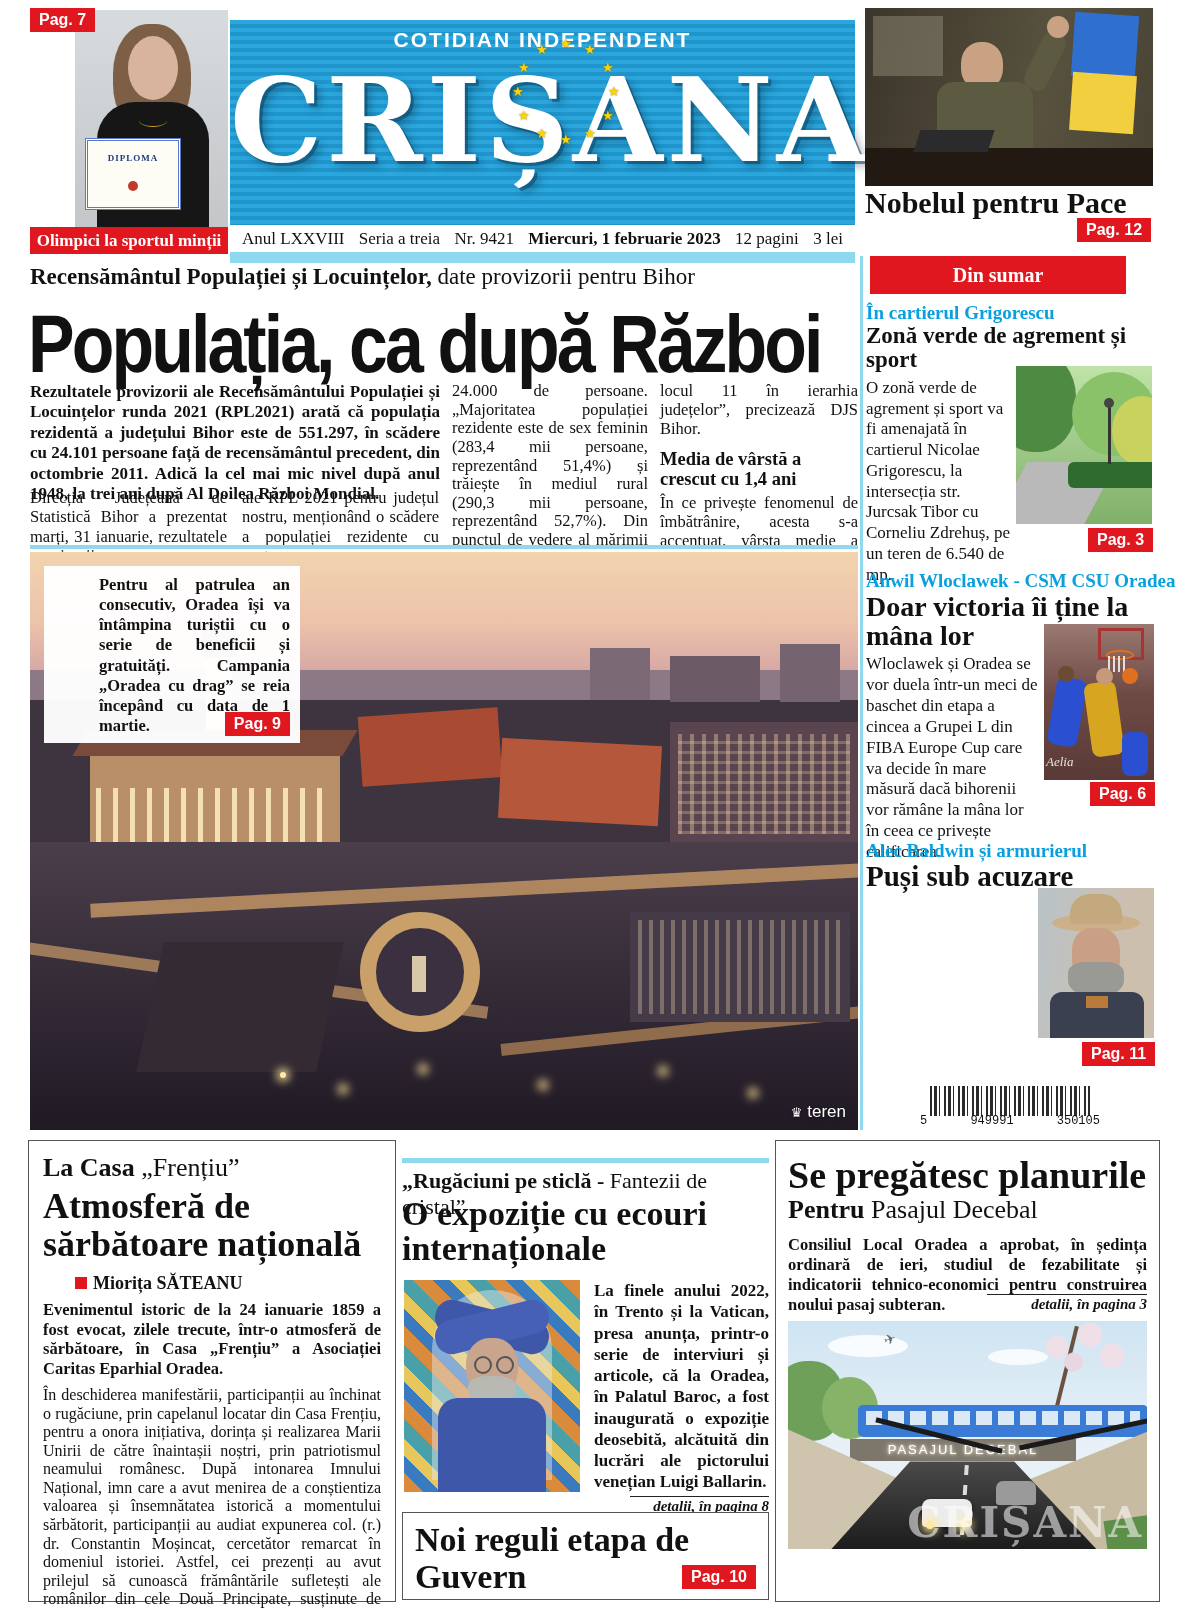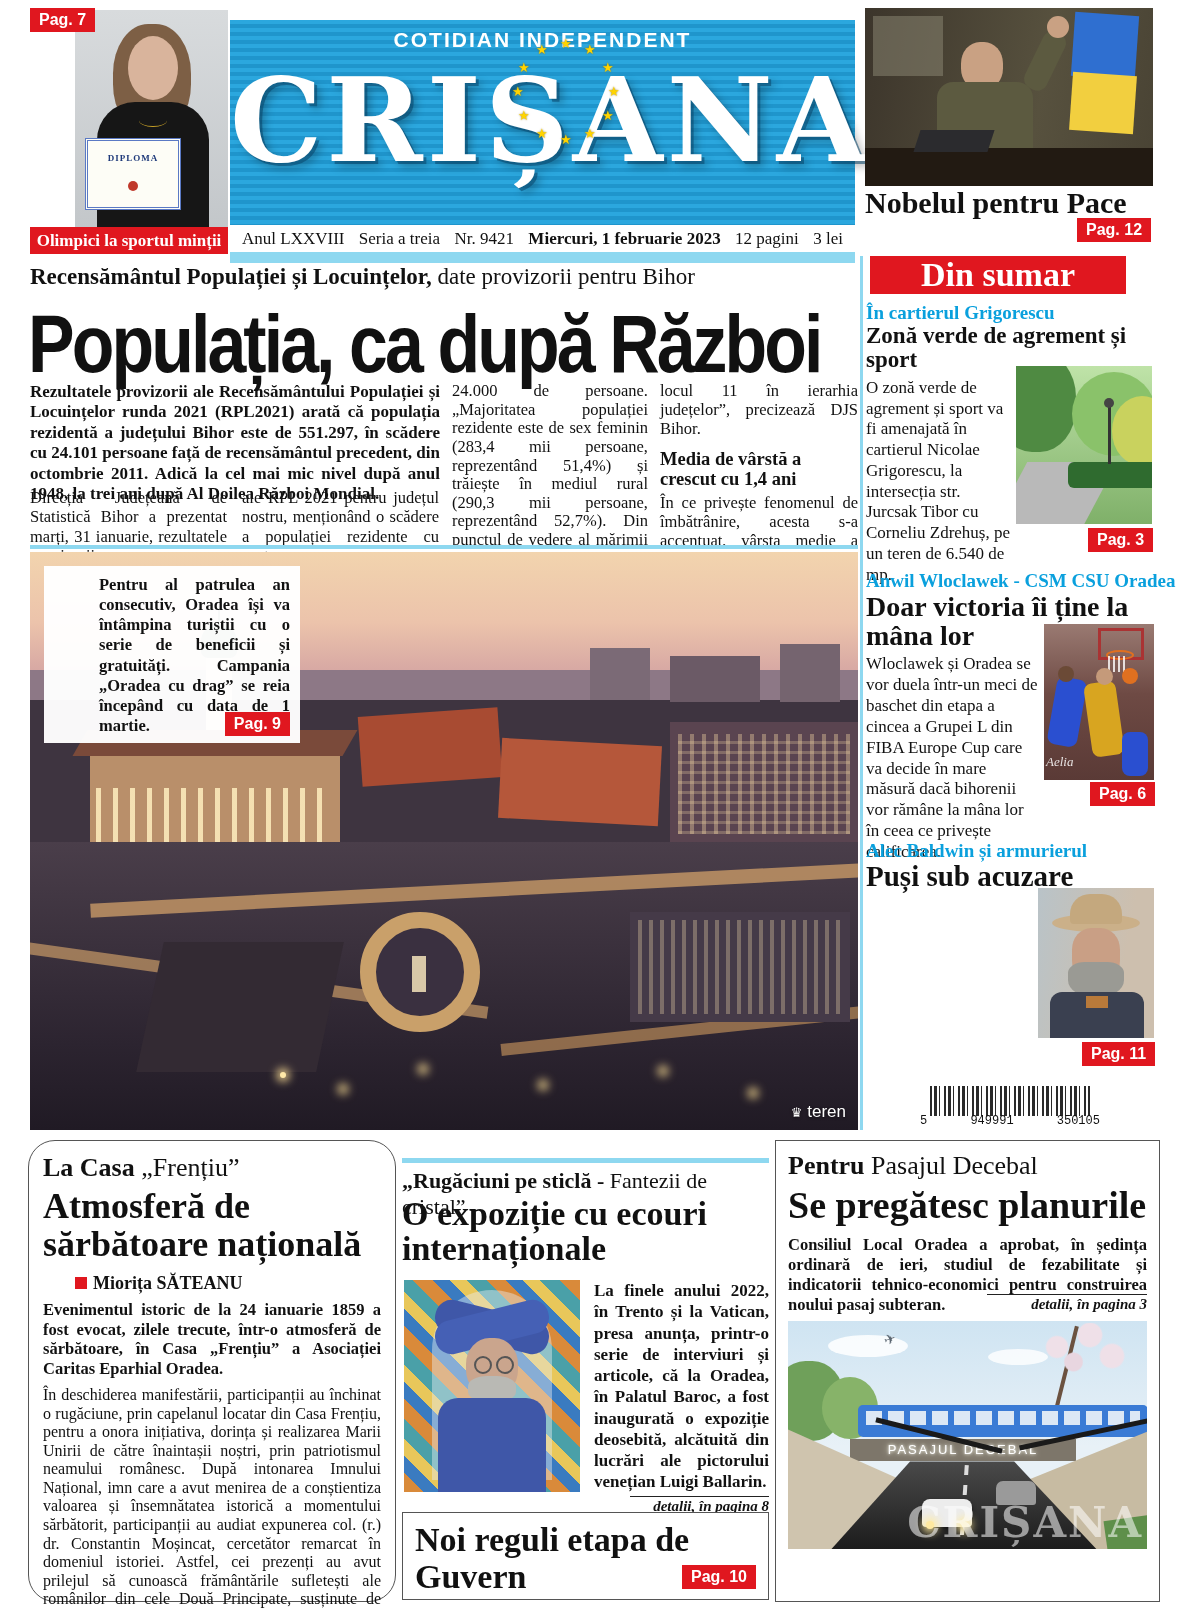--- a/index.html
+++ b/index.html
@@ -134,21 +134,21 @@
       <span class="badge" style="float:right;margin-top:-24px;">Pag. 9</span>
     </div>
 
     <div class="s" style="right:12px;bottom:8px;color:#fff;font-family:'Liberation Sans',sans-serif;font-size:17px;text-shadow:0 1px 3px rgba(0,0,0,.6);">
       <span style="font-size:13px;">♛</span>
       <span>teren</span>
     </div>
   </div>
 
   <div class="abs" style="left:860px;top:256px;width:3px;height:874px;background:#8ed8f0;"></div>
-  <div class="abs din-sumar" style="left:870px;top:256px;width:256px;height:38px;font-size:34px;line-height:38px;">Din sumar</div>
+  <div class="abs din-sumar" style="left:870px;top:256px;width:256px;height:38px;font-size:20px;line-height:38px;">Din sumar</div>
 
   <div class="abs kicker-blue" style="left:866px;top:302px;font-size:19px;">În cartierul Grigorescu</div>
   <div class="abs" style="left:866px;top:324px;width:272px;font-weight:bold;font-size:23px;line-height:1.05;">Zonă verde de agrement și sport</div>
   <div class="abs" style="left:866px;top:378px;width:146px;font-size:17px;line-height:1.22;">O zonă verde de agrement și sport va fi amenajată în cartierul Nicolae Grigorescu, la intersecția str. Jurcsak Tibor cu Corneliu Zdrehuș, pe un teren de 6.540 de mp.</div>
   <div class="ph" style="left:1016px;top:366px;width:136px;height:158px;background:linear-gradient(#bfe3a8,#7fb069);">
     <div class="s" style="left:-20px;top:-14px;width:80px;height:100px;background:#4f8a42;border-radius:45%;"></div>
     <div class="s" style="left:56px;top:6px;width:84px;height:84px;background:#8ac26a;border-radius:50%;"></div>
     <div class="s" style="left:96px;top:30px;width:60px;height:70px;background:#c9d25e;border-radius:50%;"></div>
     <div class="s" style="left:-10px;top:96px;width:90px;height:80px;background:#b9b9b9;transform:skewX(-28deg);"></div>
     <div class="s" style="left:52px;top:96px;width:90px;height:26px;background:#2f6b2f;border-radius:6px;"></div>
@@ -188,21 +188,21 @@
 
   <div class="abs" style="left:920px;top:1086px;width:180px;height:42px;">
     <div class="bars" style="position:absolute;left:10px;top:0;width:160px;height:30px;"></div>
     <div style="position:absolute;left:0;top:28px;width:180px;display:flex;justify-content:space-between;font-family:'Liberation Mono',monospace;font-size:12px;">
       <span>5</span>
       <span>949991</span>
       <span>350105</span>
     </div>
   </div>
 
-  <div class="abs boxed" style="left:28px;top:1140px;width:368px;height:462px;padding:12px 14px;box-sizing:border-box;border-radius:27px;">
+  <div class="abs boxed" style="left:28px;top:1140px;width:368px;height:462px;padding:12px 14px;box-sizing:border-box;">
     <div style="font-size:26px;">
       <span style="font-weight:bold;">La Casa</span><span> „Frențiu”</span>
     </div>
     <div style="font-weight:bold;font-size:36px;line-height:1.06;margin-top:4px;">Atmosferă de sărbătoare națională</div>
     <div style="margin-top:10px;font-weight:bold;font-size:18px;margin-left:32px;">
       <span style="display:inline-block;width:12px;height:12px;background:#e0171f;margin-right:6px;"></span><span>Miorița SĂTEANU</span>
     </div>
     <div class="just" style="font-weight:bold;font-size:16.5px;line-height:1.18;margin-top:6px;">Evenimentul istoric de la 24 ianuarie 1859 a fost evocat, zilele trecute, într-o atmosferă de sărbătoare, în Casa „Frențiu” a Asociației Caritas Eparhial Oradea.</div>
     <div class="just" style="font-size:16px;line-height:1.16;margin-top:8px;">În deschiderea manifestării, participanții au închinat o rugăciune, prin capelanul locatar din Casa Frențiu, pentru a onora inițiativa, dorința și realizarea Marii Unirii de către înaintașii noștri, prin patriotismul neamului românesc. După intonarea Imnului Național, imn care a avut menirea de a conștientiza valoarea și însemnătatea istorică a momentului sărbătorit, participanții au audiat expunerea col. (r.) dr. Constantin Moșincat, cercetător remarcat în domeniul istoriei. Astfel, cei prezenți au avut prilejul să cunoască frământările sufletești ale românilor din cele Două Principate, susținute de evenimentul...</div>
 
@@ -226,24 +226,24 @@
   </div>
   <div class="abs just" style="left:594px;top:1280px;width:175px;font-weight:bold;font-size:17px;line-height:1.25;">La finele anului 2022, în Trento și la Vatican, presa anunța, printr-o serie de interviuri și articole, că la Oradea, în Palatul Baroc, a fost inaugurată o expoziție deosebită, alcătuită din lucrări ale pictorului venețian Luigi Ballarin.</div>
   <div class="abs cont" style="left:630px;top:1496px;width:139px;">detalii, în pagina 8</div>
 
   <div class="abs boxed" style="left:402px;top:1512px;width:367px;height:88px;padding:8px 12px;box-sizing:border-box;">
     <div style="font-weight:bold;font-size:34px;line-height:1.1;">Noi reguli etapa de Guvern</div>
     <span class="badge" style="position:absolute;right:12px;bottom:10px;">Pag. 10</span>
   </div>
 
   <div class="abs boxed" style="left:775px;top:1140px;width:385px;height:462px;padding:10px 12px;box-sizing:border-box;">
+    <div style="font-weight:bold;font-size:38px;line-height:1.06;margin-top:4px;">Se pregătesc planurile</div>
     <div style="font-size:26px;">
       <span style="font-weight:bold;">Pentru</span><span> Pasajul Decebal</span>
     </div>
-    <div style="font-weight:bold;font-size:38px;line-height:1.06;margin-top:4px;">Se pregătesc planurile</div>
     <div class="just" style="font-weight:bold;font-size:16.5px;line-height:1.2;margin-top:10px;">Consiliul Local Oradea a aprobat, în ședința ordinară de ieri, studiul de fezabilitate și indicatorii tehnico-economici pentru construirea noului pasaj subteran.</div>
     <div class="cont" style="width:160px;margin-left:199px;margin-top:-20px;">detalii, în pagina 3</div>
 
     <div class="ph" style="position:relative;left:0;top:8px;width:359px;height:228px;background:linear-gradient(#cfe4f2,#e8f1f7 55%);">
       <div class="s" style="left:40px;top:14px;width:80px;height:22px;background:#fff;border-radius:50%;opacity:.85;"></div>
       <div class="s" style="left:200px;top:28px;width:60px;height:16px;background:#fff;border-radius:50%;opacity:.8;"></div>
       <span class="s" style="left:96px;top:10px;font-size:14px;color:#5a6570;transform:rotate(-20deg);">✈</span>
       <div class="s" style="left:-14px;top:40px;width:70px;height:80px;background:#6fa05a;border-radius:45%;"></div>
       <div class="s" style="left:34px;top:56px;width:56px;height:62px;background:#87b369;border-radius:50%;"></div>
       <div class="s" style="left:276px;top:4px;width:4px;height:90px;background:#6b5240;transform:rotate(14deg);"></div>

